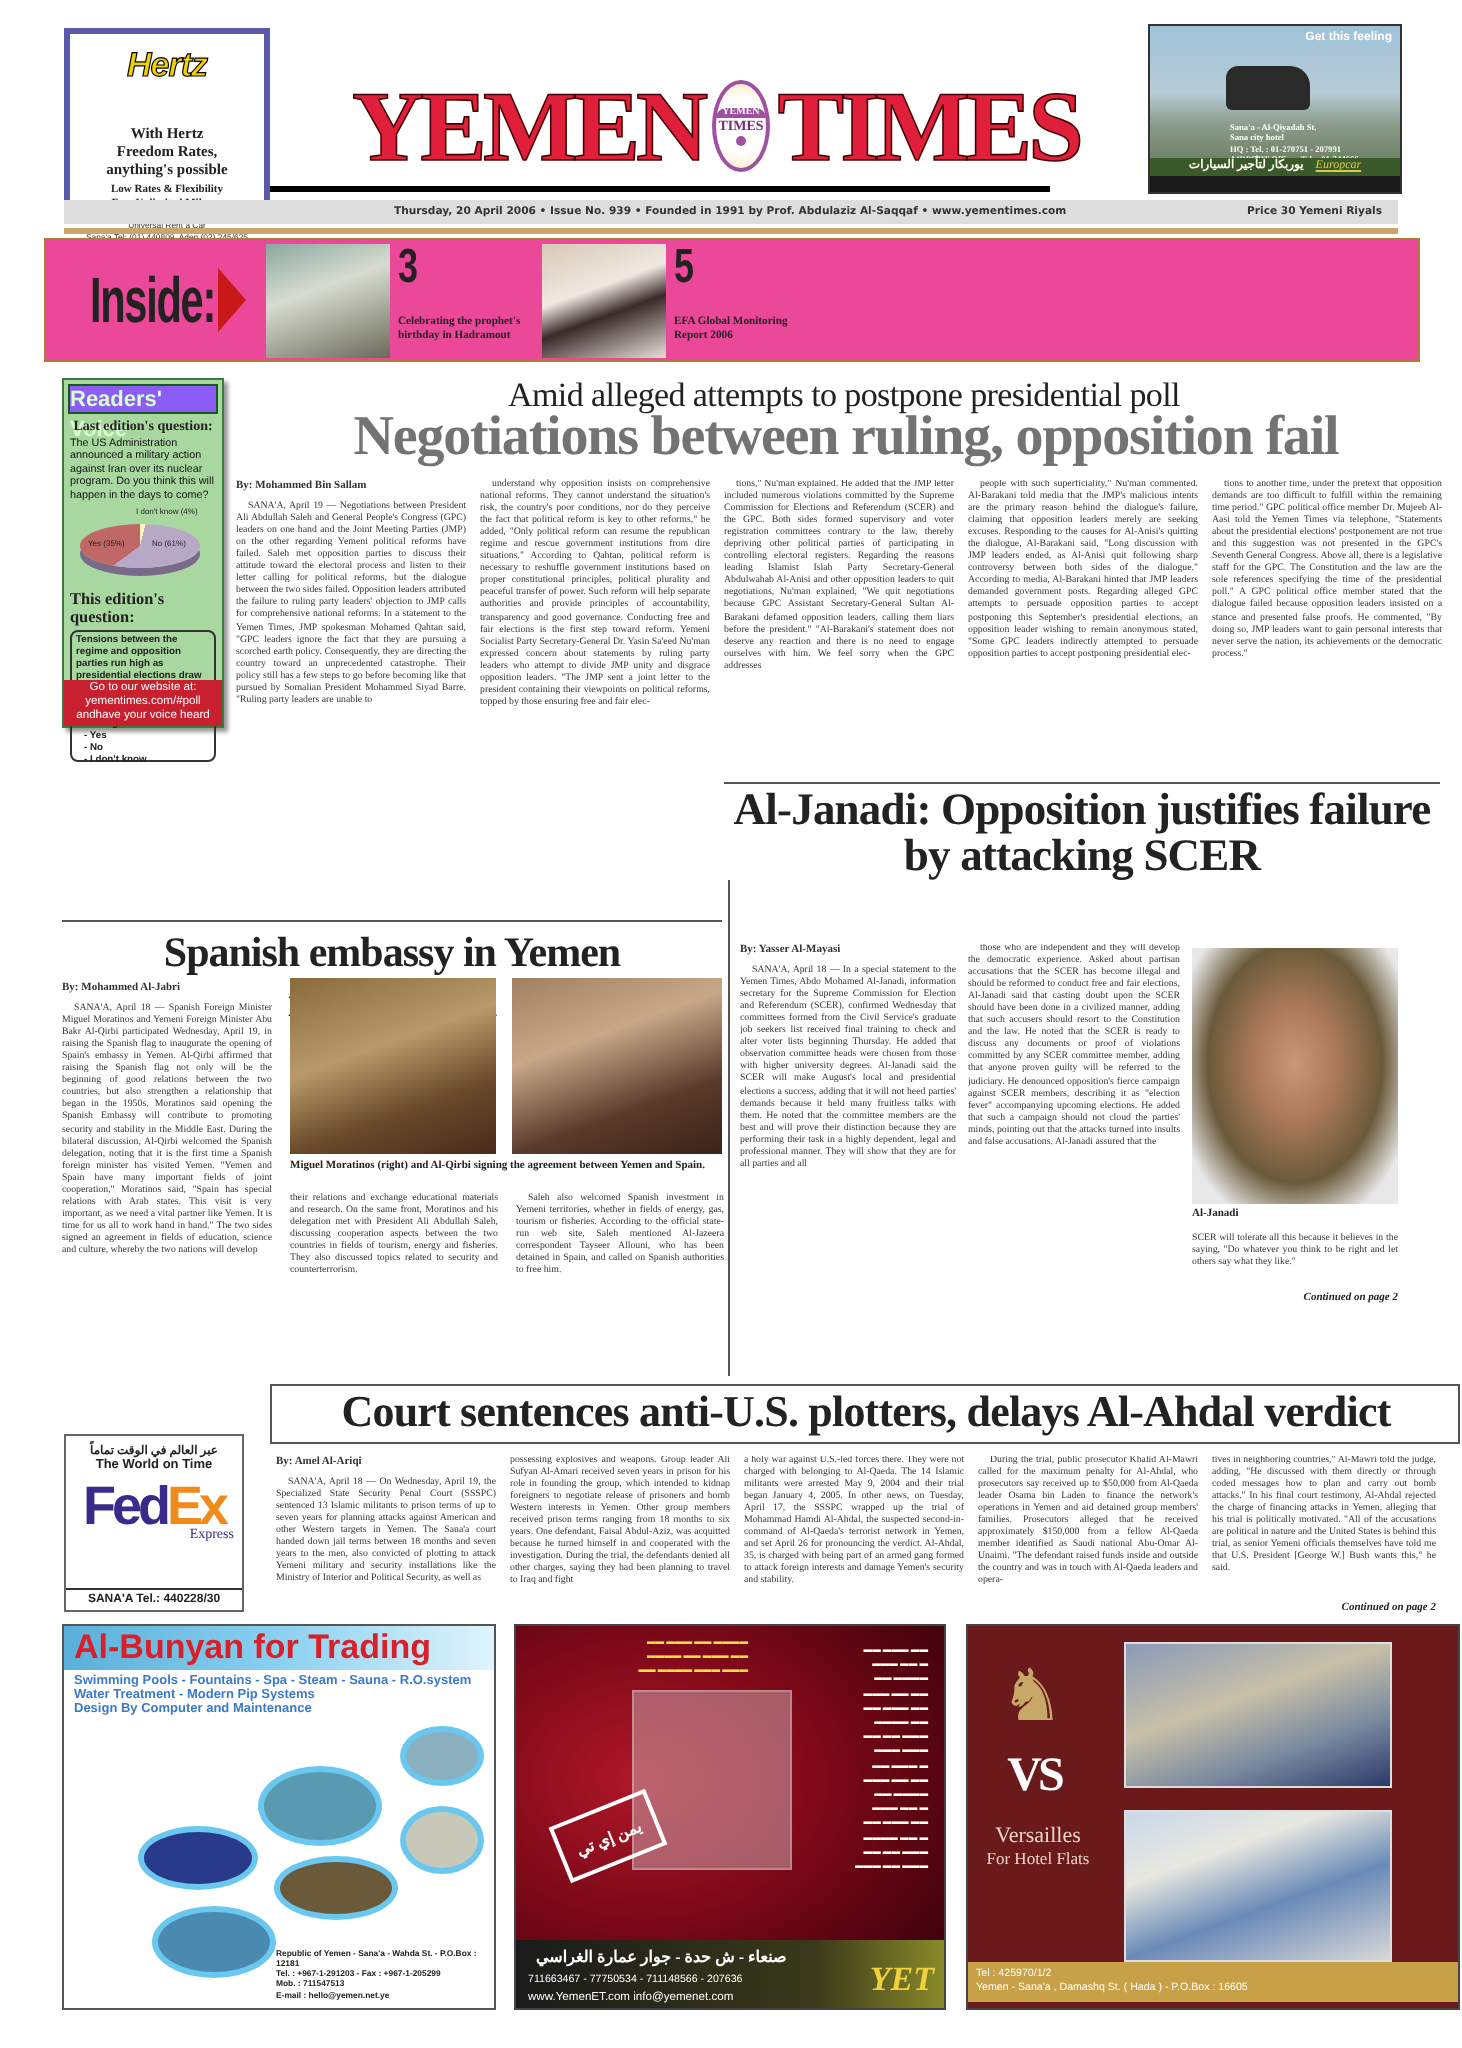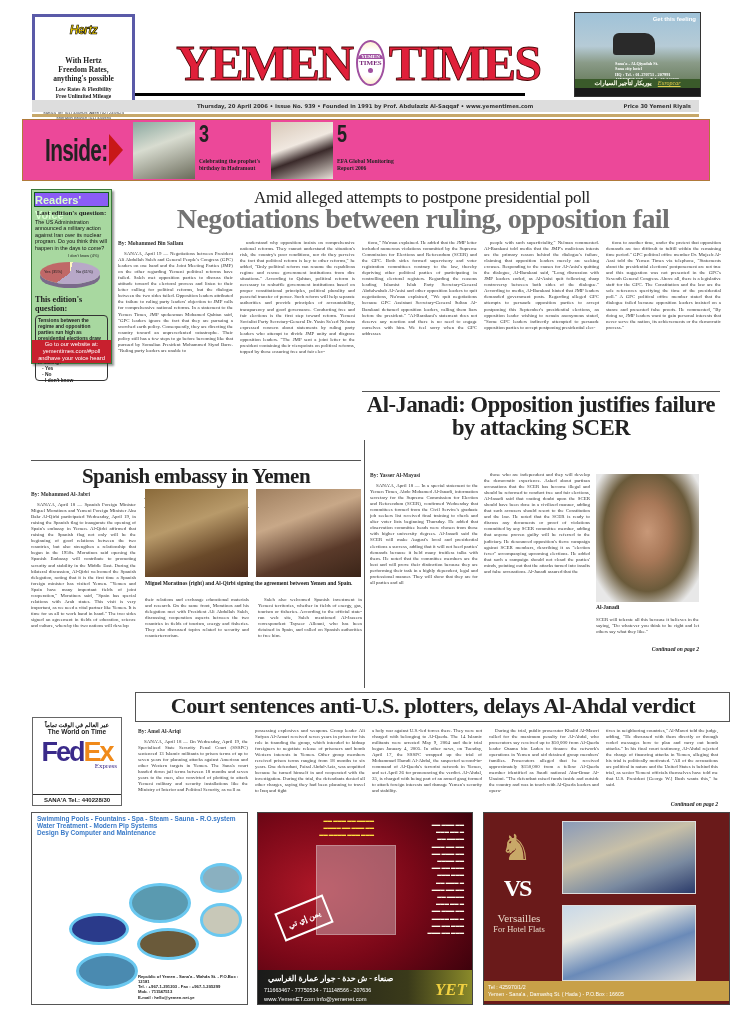--- a/index.html
+++ b/index.html
@@ -1,19 +1,19 @@
 <!DOCTYPE html>
 <html><head>
 <meta charset="utf-8">
 <style>
 *{box-sizing:border-box;margin:0;padding:0}
 body{width:731px;height:1024px;background:#fff;position:relative;overflow:hidden;font-family:"Liberation Serif",serif;color:#222}
 .abs{position:absolute}
 .hertz{left:32px;top:14px;width:103px;height:98px;border:3px solid #5a5aa8;background:#fff;text-align:center}
-.hertz .logo{font-family:"Liberation Sans",sans-serif;font-weight:bold;font-style:italic;font-size:12px;color:#f5d000;-webkit-text-stroke:0.6px #000;background:#fff;margin-top:6px;letter-spacing:-0.5px}
+.hertz .logo{font-family:"Liberation Sans",sans-serif;font-weight:bold;font-style:italic;font-size:17px;color:#f5d000;-webkit-text-stroke:0.6px #000;background:#fff;margin-top:6px;letter-spacing:-0.5px}
 .hertz .tag{font-size:7.5px;font-weight:bold;line-height:9px;margin-top:19px}
 .hertz .feat{font-size:5.5px;font-weight:bold;line-height:7px;margin-top:3px}
 .hertz .info{font-family:"Liberation Sans",sans-serif;font-size:4.2px;line-height:5.5px;border-top:1px solid #999;margin-top:2px;padding-top:1px;color:#333}
 .masthead{left:178px;top:38px;width:360px;height:50px;display:flex;align-items:center;justify-content:center}
 .mh-word{font-family:"Liberation Serif",serif;font-weight:bold;font-size:50px;color:#e0203a;-webkit-text-stroke:0.8px #400;letter-spacing:-2px;line-height:50px}
 .mh-emblem{width:46px;height:46px;border-radius:50%;border:2px solid #a050a0;margin:0 4px;display:flex;flex-direction:column;align-items:center;justify-content:center;background:radial-gradient(circle,#fff 55%,#fde9c0 100%)}
 .mh-emblem .e1{font-size:5px;color:#fff;background:#a050a0;padding:0 3px;border-radius:5px 5px 0 0;font-weight:bold}
 .mh-emblem .e2{font-size:7px;color:#7a2a7a;font-weight:bold}
 .mh-emblem .dot{width:5px;height:5px;border-radius:50%;background:#a050a0;margin-top:1px}
 .rule-black{left:135px;top:93px;width:390px;height:3px;background:#000}
@@ -255,20 +255,21 @@
 
 <div class="abs fedex">
   <div class="ar">عبر العالم في الوقت تماماً</div>
   <div class="w">The World on Time</div>
   <div class="logo"><span class="fe">Fed</span><span class="ex">Ex</span></div>
   <div class="exp">Express</div>
   <div class="tel">SANA'A  Tel.: 440228/30</div>
 </div>
 
 <div class="abs bunyan">
+  <div class="t">Al-Bunyan for Trading</div>
   <div class="s">
     <div>Swimming Pools - Fountains - Spa - Steam - Sauna - R.O.system</div>
     <div>Water Treatment - Modern Pip Systems</div>
     <div>Design By Computer and Maintenance</div>
   </div>
   <div class="circ" style="left:168px;top:50px;width:42px;height:30px;background:#8ab0c0"></div>
   <div class="circ" style="left:97px;top:70px;width:62px;height:40px;background:#5a9ab0"></div>
   <div class="circ" style="left:168px;top:90px;width:42px;height:34px;background:#c8c8b8"></div>
   <div class="circ" style="left:37px;top:100px;width:60px;height:32px;background:#2a3a8a"></div>
   <div class="circ" style="left:105px;top:115px;width:62px;height:32px;background:#6a5a3a"></div>

